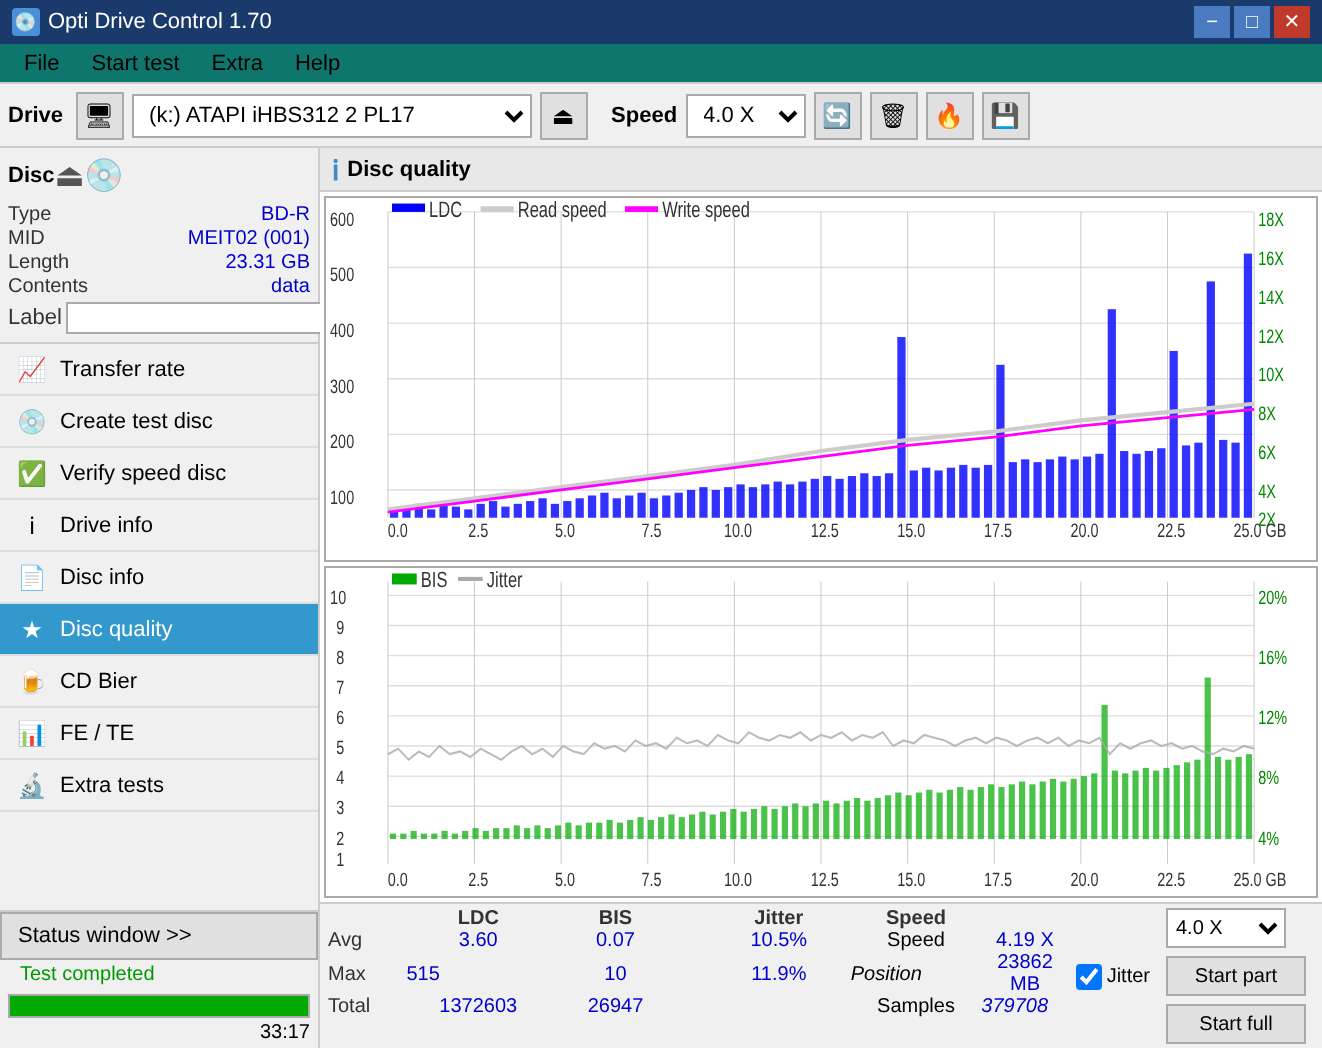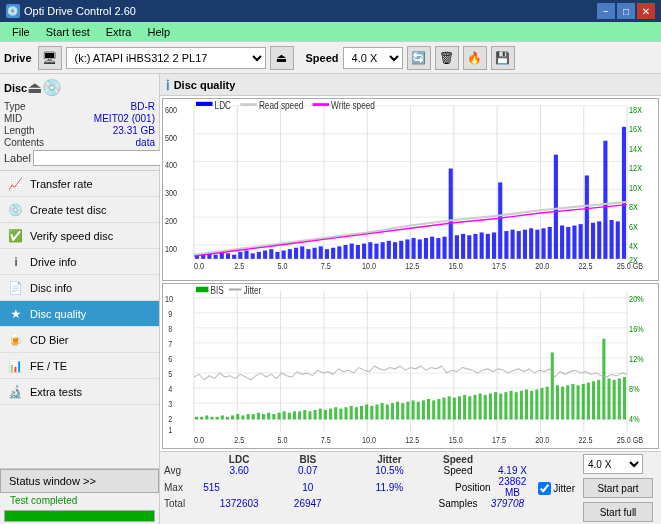--- a/index.html
+++ b/index.html
@@ -27,21 +27,21 @@
     .titlebar-icon { width: 14px; height: 14px; background: #4a90d9; border-radius: 2px; display:flex; align-items:center; justify-content:center; font-size:9px; }
     .titlebar-controls { display: flex; gap: 2px; }
     .titlebar-btn {
       width: 18px; height: 16px; background: #4a7bc0; border: none; color: white;
       cursor: pointer; font-size: 10px; display: flex; align-items: center; justify-content: center;
     }
     .titlebar-btn.close { background: #c0392b; }
 
     
     .menubar {
-      background: #86efac;
+      background: #0f766e;
       height: 20px;
       display: flex;
       align-items: center;
       padding: 0 4px;
       border-bottom: 1px solid #ccc;
       font-size: 11px;
     }
     .menubar-item {
       padding: 2px 8px;
       cursor: pointer;
@@ -263,21 +263,21 @@
       cursor: pointer;
       font-size: 10px;
     }
   </style>
 </head>
 <body>
 
 <div class="titlebar">
   <div class="titlebar-left">
     <div class="titlebar-icon">💿</div>
-    <span>Opti Drive Control 2.60</span>
+    <span>Opti Drive Control 1.70</span>
   </div>
   <div class="titlebar-controls">
     <button class="titlebar-btn">−</button>
     <button class="titlebar-btn">□</button>
     <button class="titlebar-btn close">✕</button>
   </div>
 </div>
 
 <div class="menubar">
   <span class="menubar-item">File</span>
@@ -374,20 +374,21 @@
         <span>Extra tests</span>
       </div>
     </div>
 
     <div class="status-section">
       <button class="status-btn">Status window &gt;&gt;</button>
       <div class="status-text">Test completed</div>
       <div class="progress-bar-container">
         <div class="progress-bar-fill" style="width:100%"></div>
       </div>
+      <div class="time-display">33:17</div>
     </div>
   </div>
 
   <div class="content-area">
 
     <div class="dq-header">
       <span class="dq-icon">ℹ</span>
       <span>Disc quality</span>
     </div>
 
@@ -708,21 +709,21 @@
             <td style="text-align:center; color:#0000cc;">10.5%</td>
             <td style="text-align:center;">Speed</td>
             <td style="text-align:center; color:#0000cc;">4.19 X</td>
           </tr>
           <tr>
             <td style="color:#333;">Max</td>
             <td style="text-align:left; color:#0000cc;">515</td>
             <td style="text-align:center; color:#0000cc;">10</td>
             <td></td>
             <td style="text-align:center; color:#0000cc;">11.9%</td>
-            <td style="text-align:right;">Position</td>
+            <td style="text-align:left;font-style:italic;">Position</td>
             <td style="text-align:center; color:#0000cc;">23862 MB</td>
           </tr>
           <tr>
             <td style="color:#333;">Total</td>
             <td style="text-align:center; color:#0000cc;">1372603</td>
             <td style="text-align:center; color:#0000cc;">26947</td>
             <td></td>
             <td></td>
             <td style="text-align:center;">Samples</td>
             <td style="color:#0000cc;font-style:italic;">379708</td>

